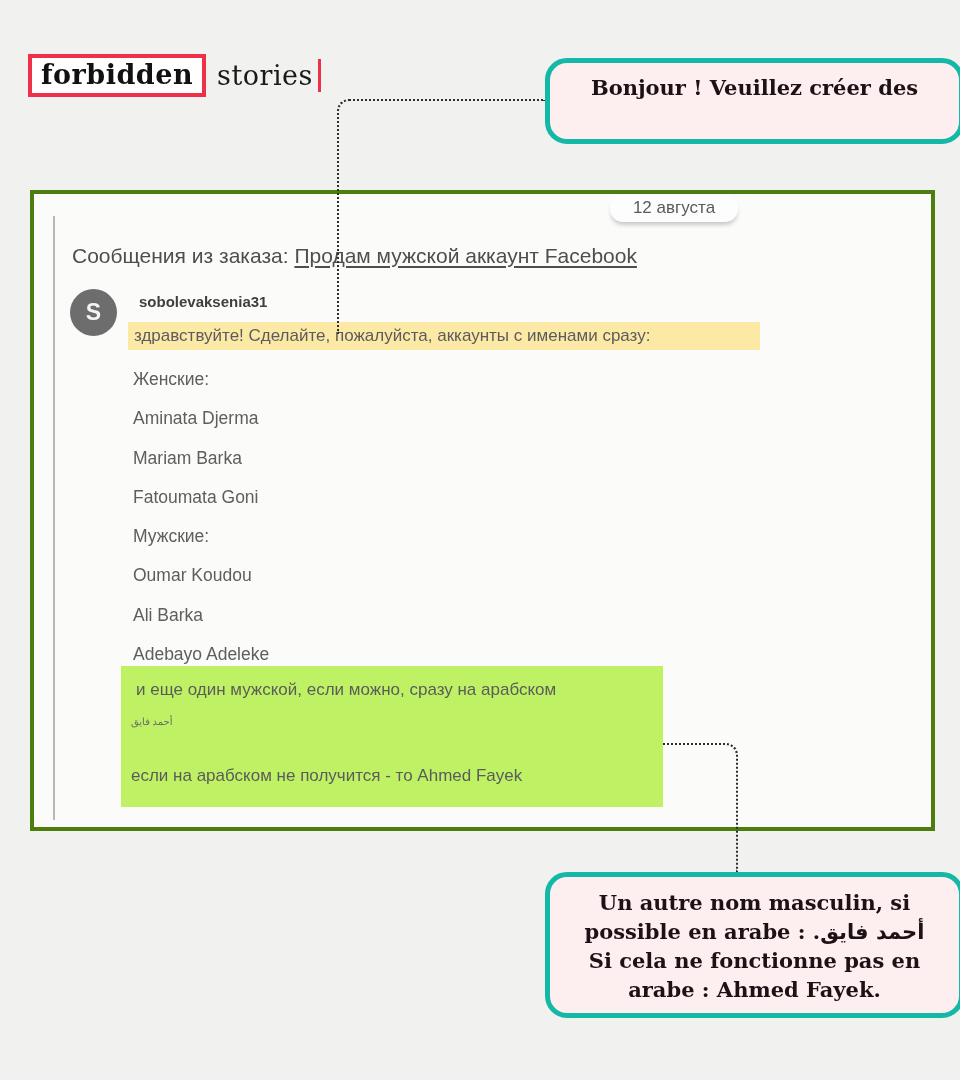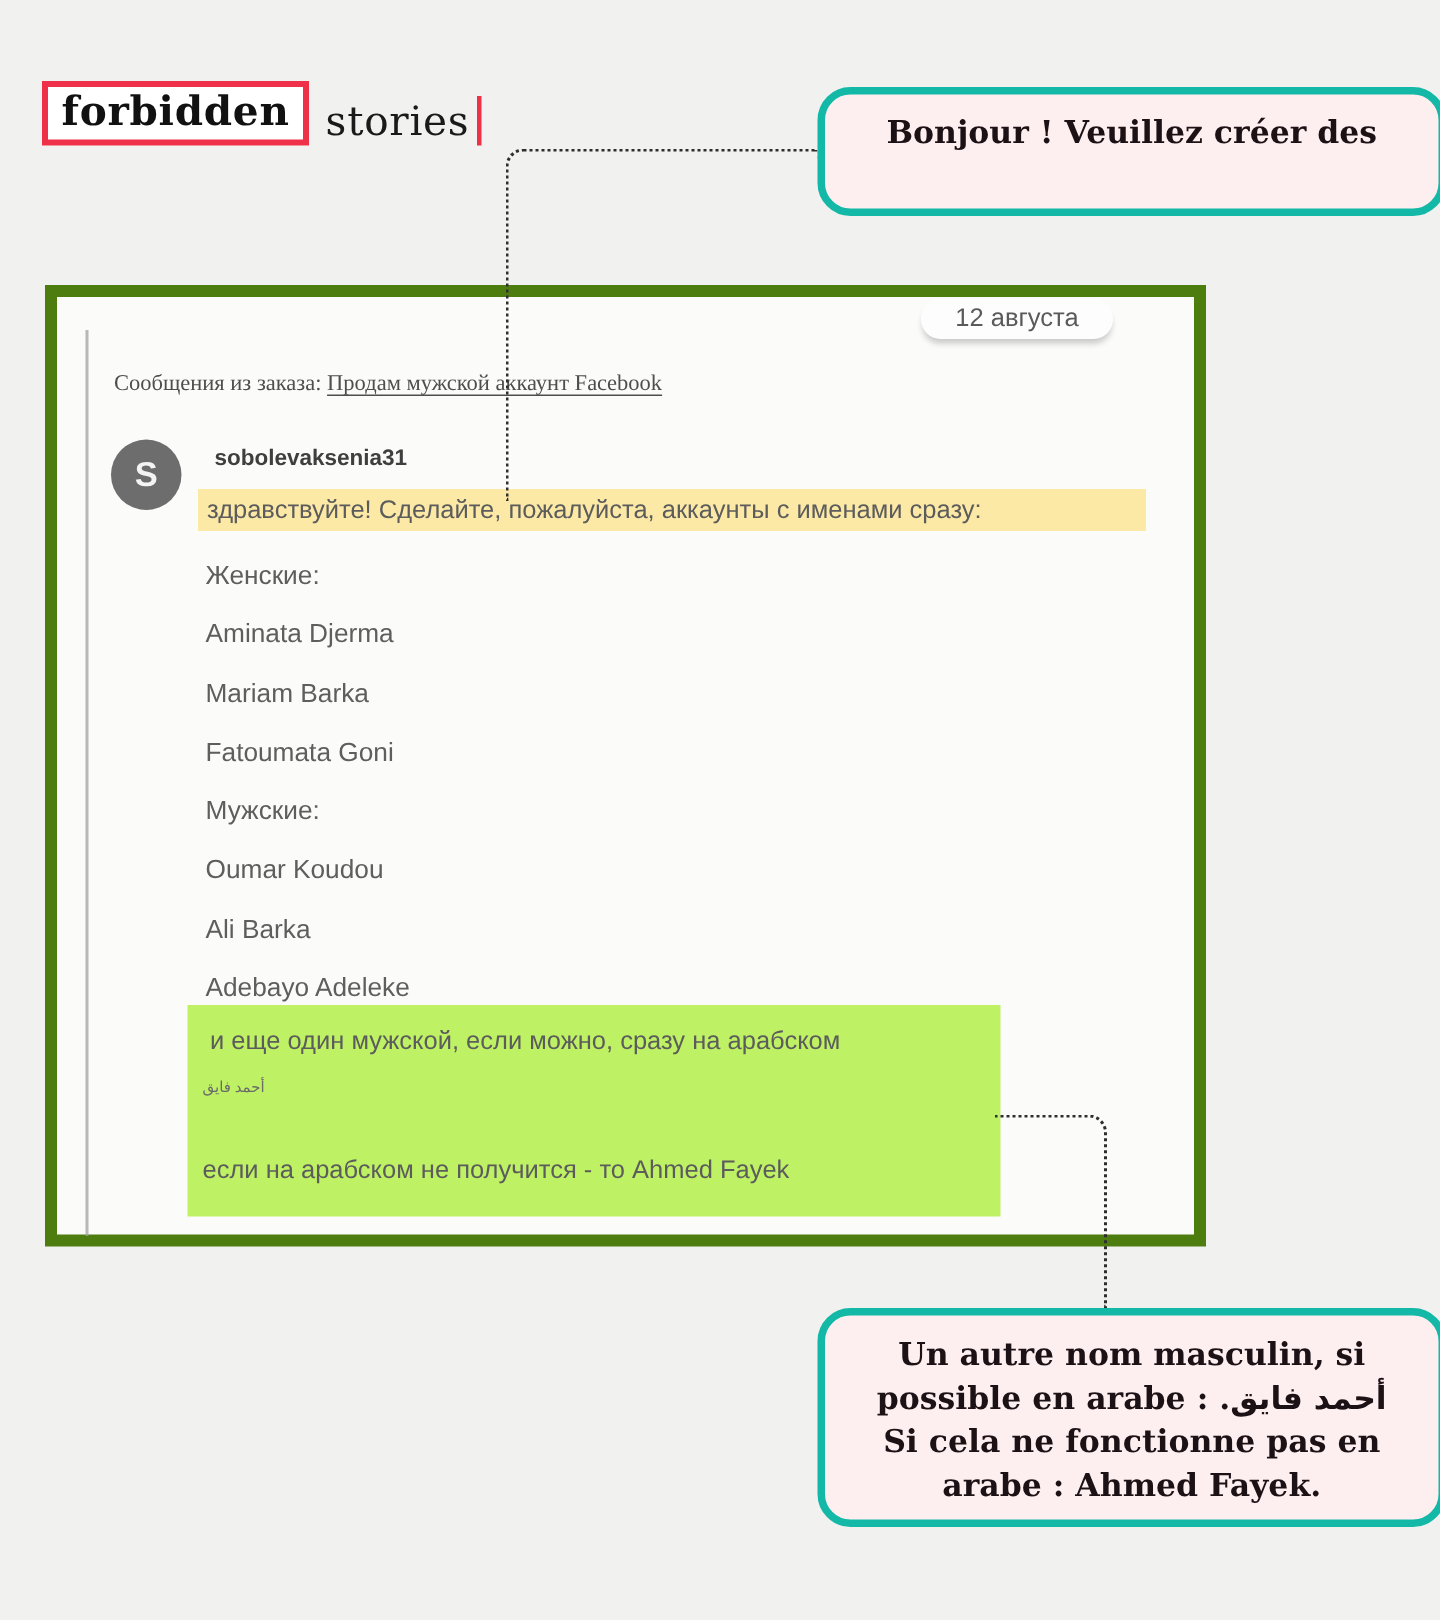--- a/index.html
+++ b/index.html
@@ -5,21 +5,21 @@
   * { margin: 0; padding: 0; box-sizing: border-box; }
   html, body { width: 960px; height: 1080px; }
   body {
     background: #f1f1ef;
     font-family: "Liberation Sans", sans-serif;
     overflow: hidden;
   }
   .canvas { position: relative; width: 960px; height: 1080px; background: #f1f1ef; }
 
   
-  .logo { position: absolute; left: 28px; top: 54px; display: flex; align-items: flex-end;
+  .logo { position: absolute; left: 28px; top: 54px; display: flex; align-items: center;
           font-family: "DejaVu Serif", serif; }
   .logo-box { display: inline-block; border: 4px solid #ee3049; background: #ffffff;
               padding: 1px 9px 3px 9px; }
   .logo-box span { font-weight: bold; font-size: 27px; color: #111111; letter-spacing: 0.5px; }
   .logo-stories { font-size: 27px; color: #1a1a1a; margin-left: 11px; letter-spacing: 0.5px; }
   .logo-caret { display: inline-block; width: 3px; height: 33px; background: #ee3049; margin-left: 5px; }
 
   
   .callout {
     position: absolute; left: 545px; width: 419px;
@@ -39,34 +39,34 @@
     border-top-left-radius: 12px;
   }
   .connector-bottom {
     left: 663px; top: 743px; width: 75px; height: 129px;
     border-top: 2px dotted #2e2e2e; border-right: 2px dotted #2e2e2e;
     border-top-right-radius: 12px;
   }
 
   
   .frame {
-    position: absolute; left: 30px; top: 190px; width: 774px; height: 641px;
-    background: #fbfbfa; border: 8px solid #4d7c0f; z-index: 1;
+    position: absolute; left: 30px; top: 190px; width: 905px; height: 641px;
+    background: #fbfbfa; border: 4px solid #4d7c0f; z-index: 1;
   }
   .vrule { position: absolute; left: 19px; top: 22px; width: 2px; height: 604px;
            background: #a2a2a2; opacity: 0.75; }
 
   .date-pill {
     position: absolute; left: 576px; top: 1px; width: 128px; height: 27px;
     background: #fdfdfd; border-radius: 13px;
     box-shadow: 0 4px 4px -1px rgba(0,0,0,0.20);
     color: #5a5a5a; font-size: 17px; line-height: 26px; text-align: center;
   }
 
-  .chat-header { position: absolute; left: 38px; top: 50px; font-size: 15px; color: #4e4e4e; font-family: Liberation Serif, serif; }
+  .chat-header { position: absolute; left: 38px; top: 50px; font-size: 21px; color: #4e4e4e; }
   .order-link { color: #4e4e4e; text-decoration: underline; text-underline-offset: 3px; cursor: pointer; }
 
   .avatar {
     position: absolute; left: 36px; top: 95px; width: 47px; height: 47px;
     background: #6d6d6d; border-radius: 50%;
     display: flex; align-items: center; justify-content: center;
   }
   .avatar span { color: #f4f4f4; font-weight: bold; font-size: 23px; }
 
   .username { position: absolute; left: 105px; top: 99px; font-weight: bold;

